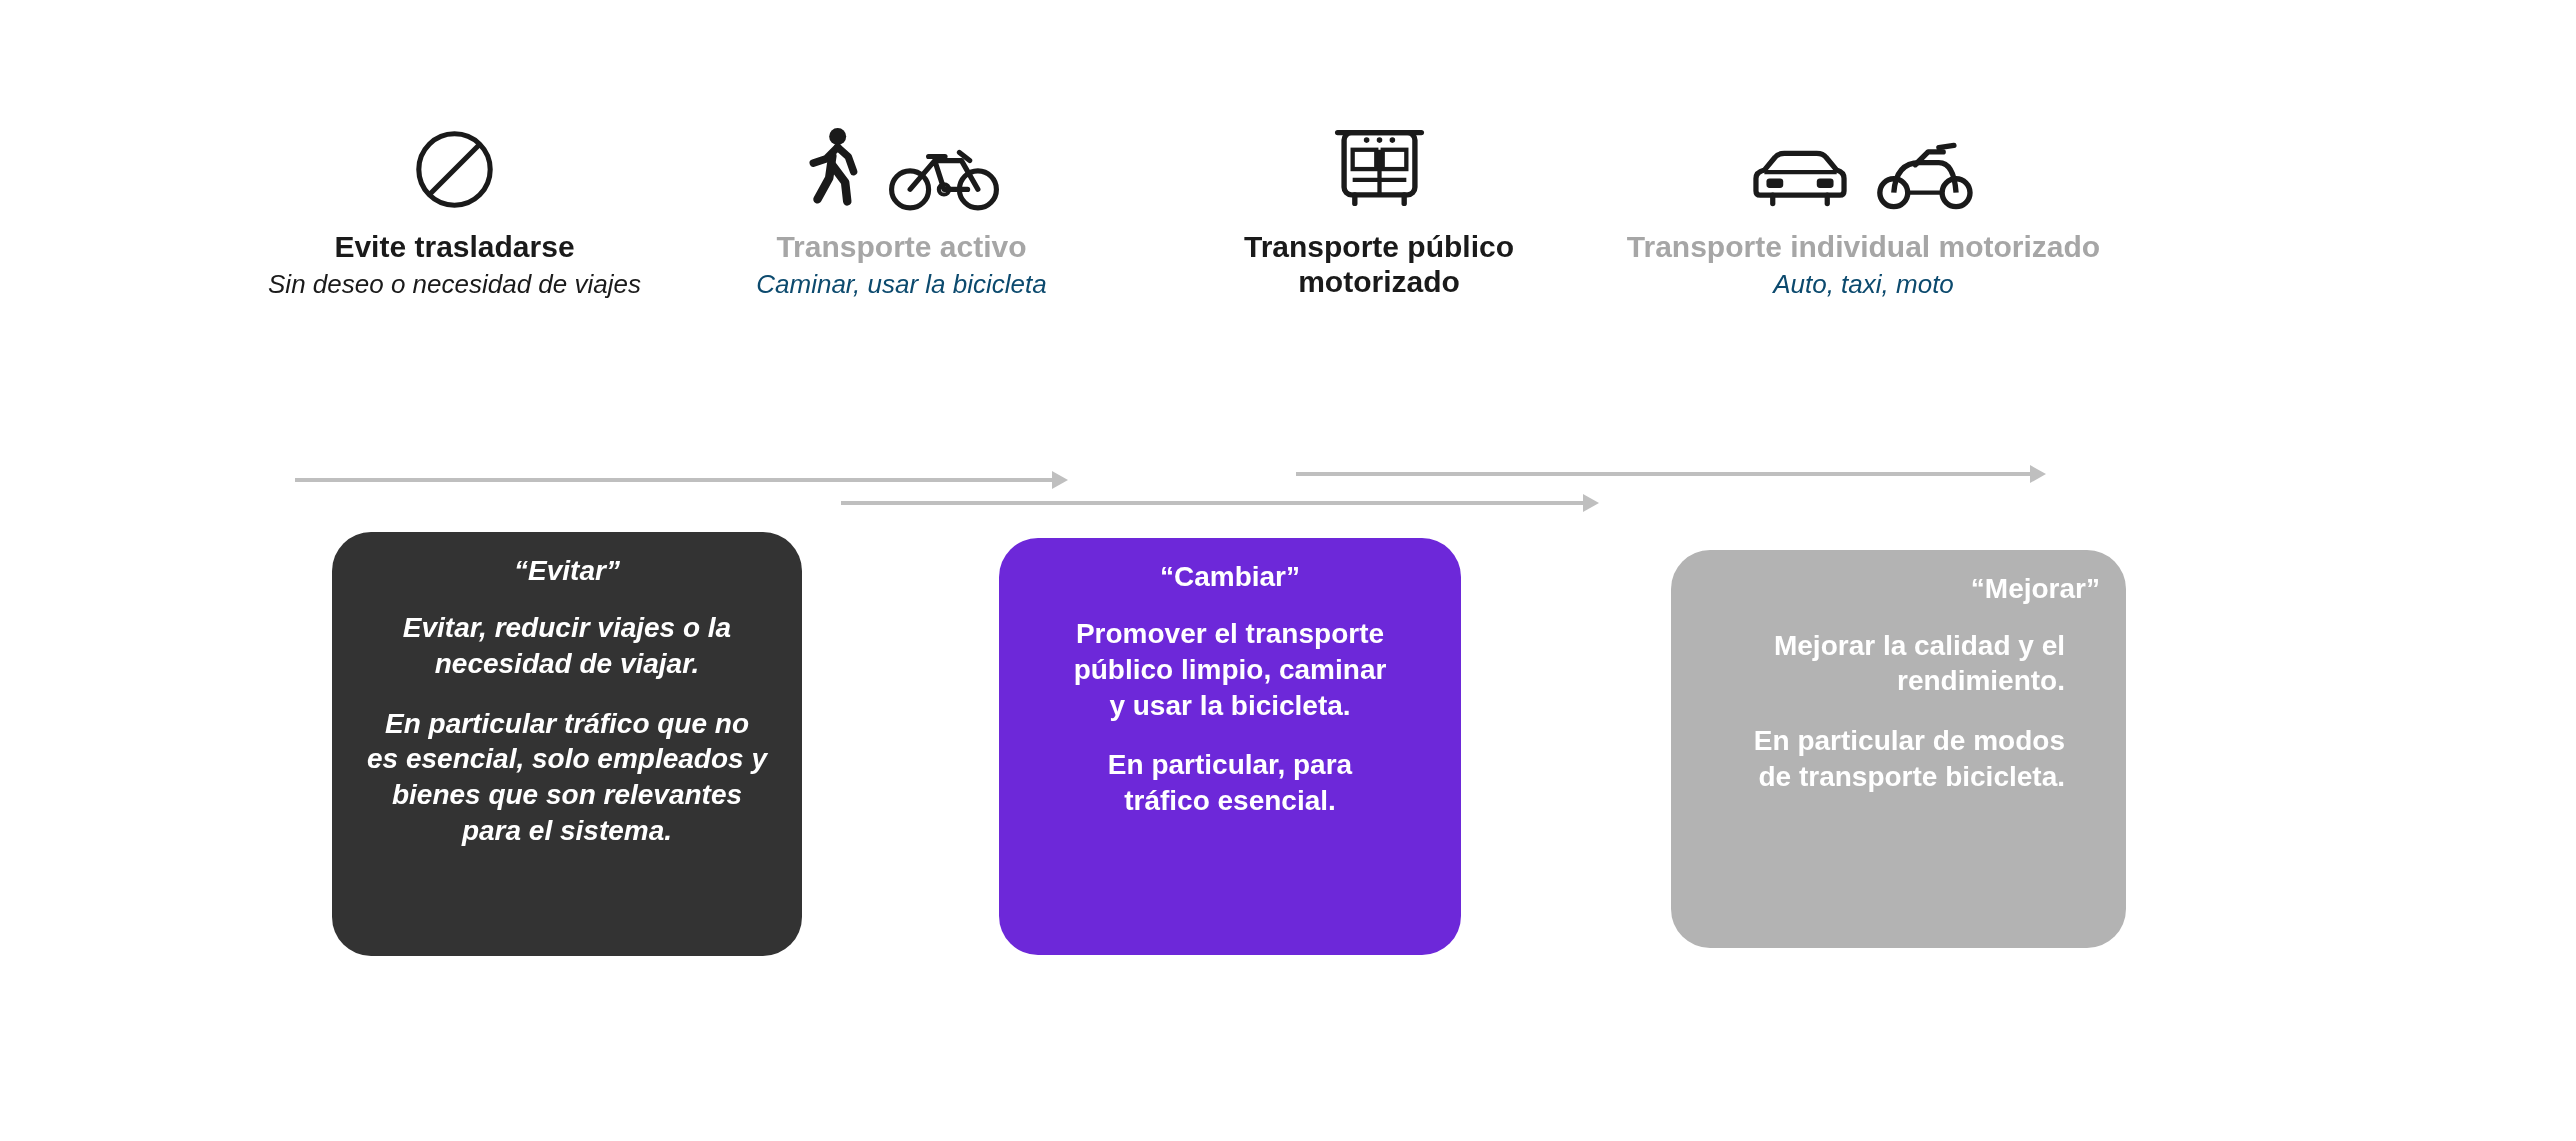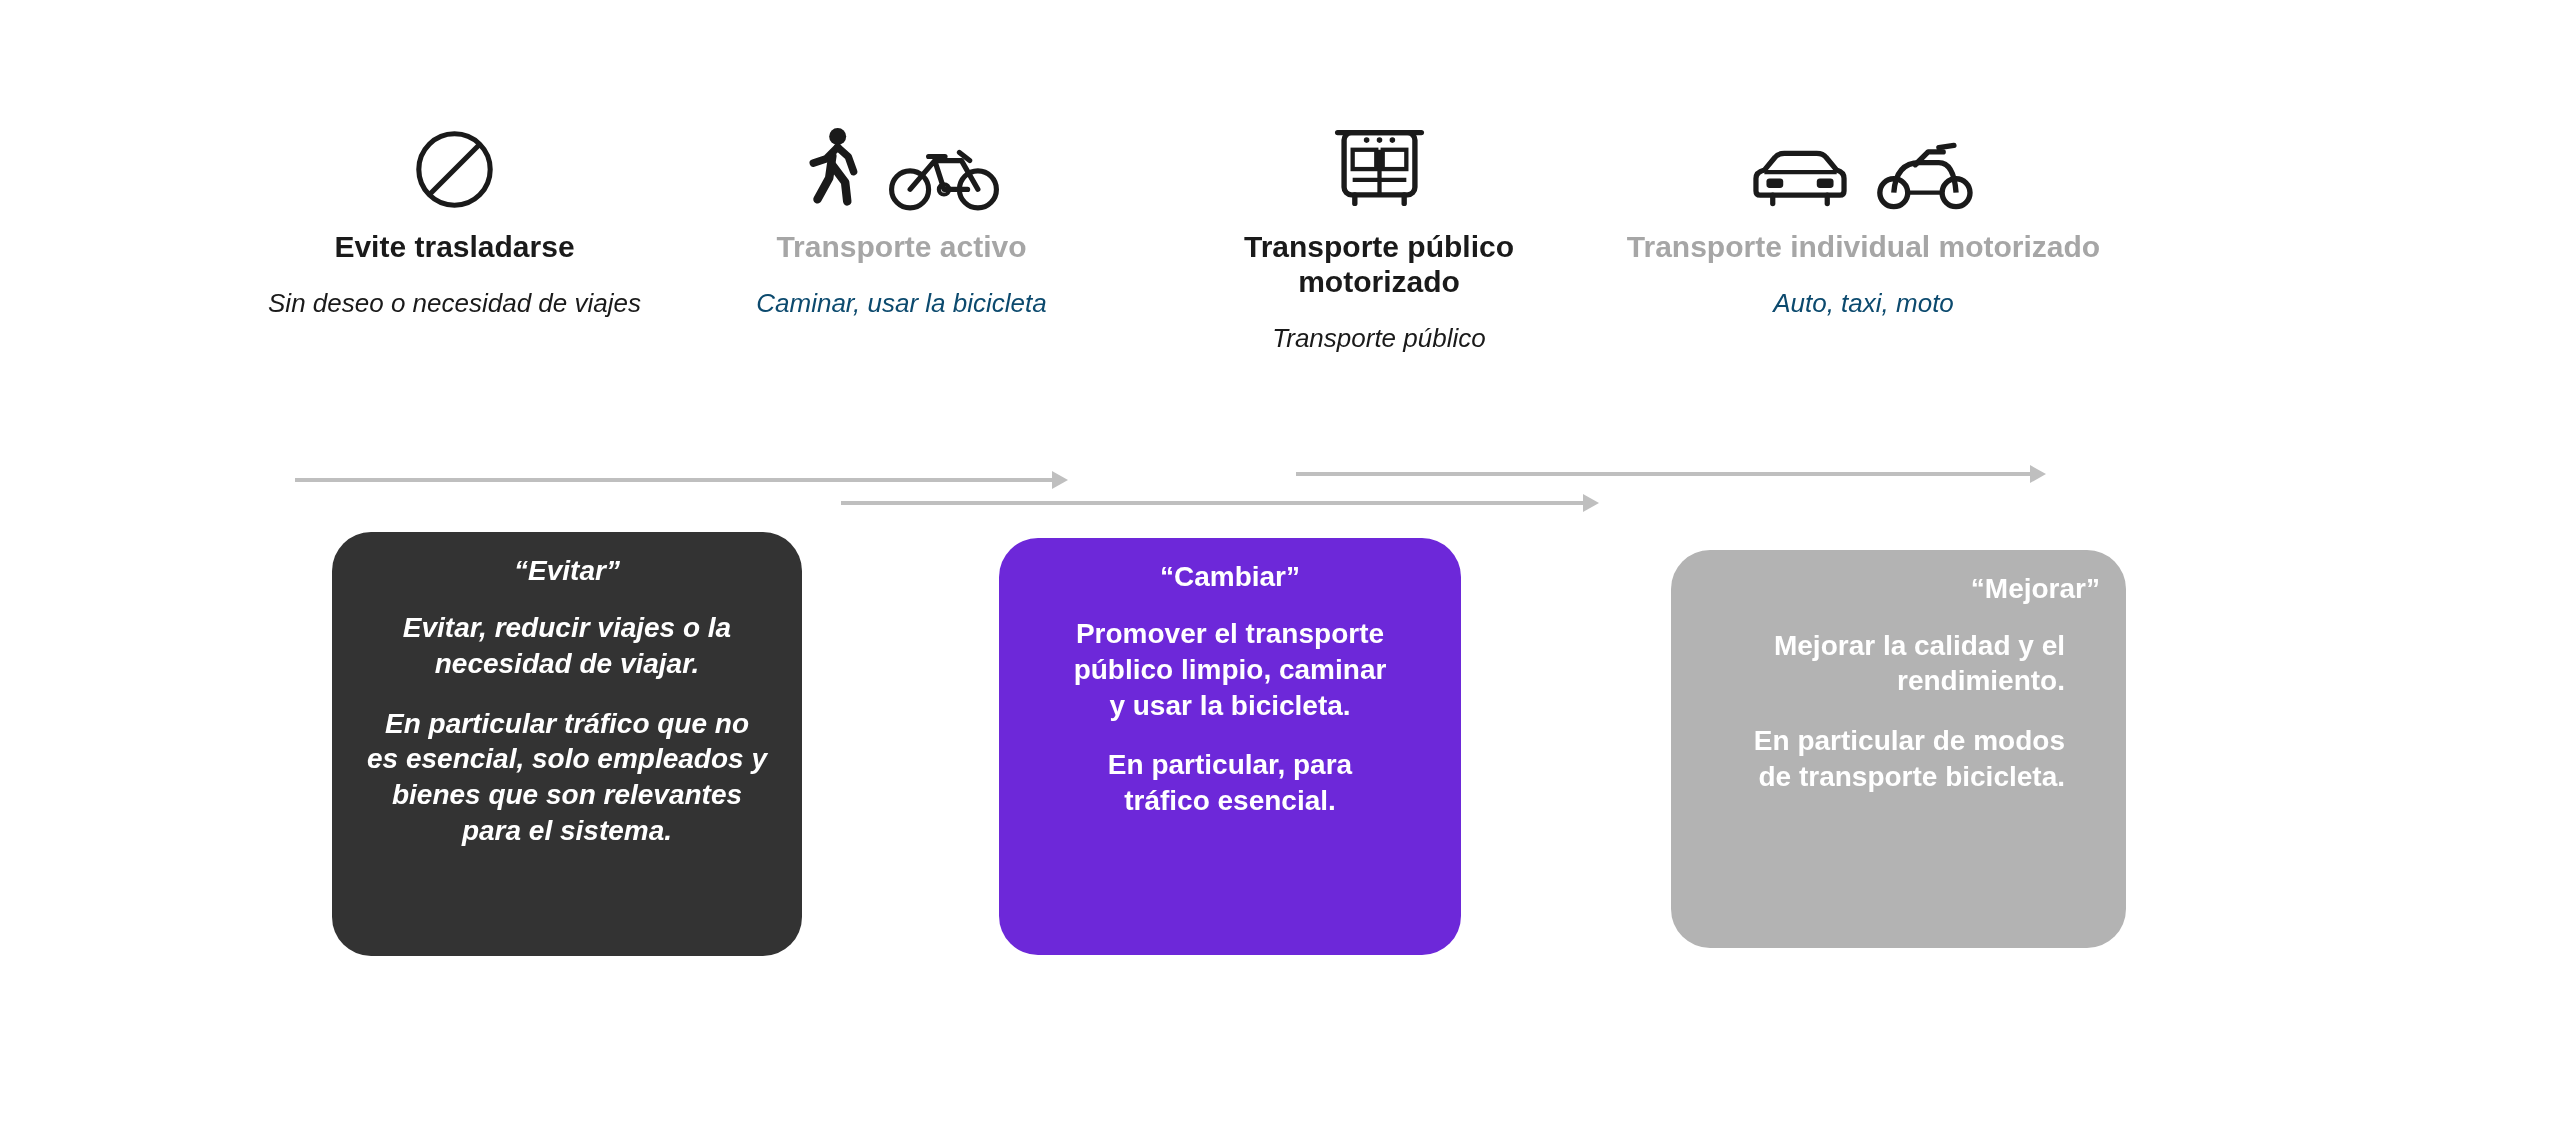--- a/index.html
+++ b/index.html
@@ -47,21 +47,21 @@
     font-size: 30px;
     font-weight: bold;
     line-height: 1.18;
     margin-top: 16.7px;
   }
 
   .col-sub {
     font-size: 26px;
     font-style: italic;
     line-height: 1.25;
-    margin-top: 23px;
+    margin-top: 4px;
     color: #1a1a1a;
   }
 
   .dim .col-title { color: #a6a6a6; }
   .dim .col-sub { color: #0c4a6e; }
 
   
   #col-avoid    { left: 250px;  top: 0;  width: 409px; text-align: center; }
   #col-active   { left: 697px;  top: 0;  width: 409px; }
   #col-public   { left: 1167px; top: 0;  width: 424px; }
@@ -208,21 +208,20 @@
             <rect x="20" y="24" width="22" height="18" fill="none" stroke="#1a1a1a" stroke-width="4"></rect>
             <rect x="48" y="24" width="22" height="18" fill="none" stroke="#1a1a1a" stroke-width="4"></rect>
             <line x1="45" y1="24" x2="45" y2="66" stroke="#1a1a1a" stroke-width="4"></line>
             <line x1="20" y1="52" x2="70" y2="52" stroke="#1a1a1a" stroke-width="4"></line>
             <line x1="22" y1="66" x2="22" y2="74" stroke="#1a1a1a" stroke-width="5" stroke-linecap="round"></line>
             <line x1="68" y1="66" x2="68" y2="74" stroke="#1a1a1a" stroke-width="5" stroke-linecap="round"></line>
           </svg>
         </span>
       </div>
       <div class="col-title">Transporte público motorizado</div>
-      <div class="col-sub">Transporte público</div>
     </div>
 
     <div class="column dim" id="col-individual">
       <div class="col-icons">
         <span>
           <svg width="106" height="65" viewBox="0 0 100 62">
             <path d="M8 42 L8 30 Q8 24 16 22 L26 10 Q29 6 35 6 L66 6 Q72 6 75 10 L85 22 Q92 24 92 30 L92 42 Q92 46 88 46 L12 46 Q8 46 8 42 Z" fill="none" stroke="#1a1a1a" stroke-width="5" stroke-linejoin="round"></path>
             <line x1="16" y1="24" x2="85" y2="24" stroke="#1a1a1a" stroke-width="4"></line>
             <rect x="18" y="30" width="16" height="9" rx="3" fill="#1a1a1a"></rect>
             <rect x="66" y="30" width="16" height="9" rx="3" fill="#1a1a1a"></rect>

